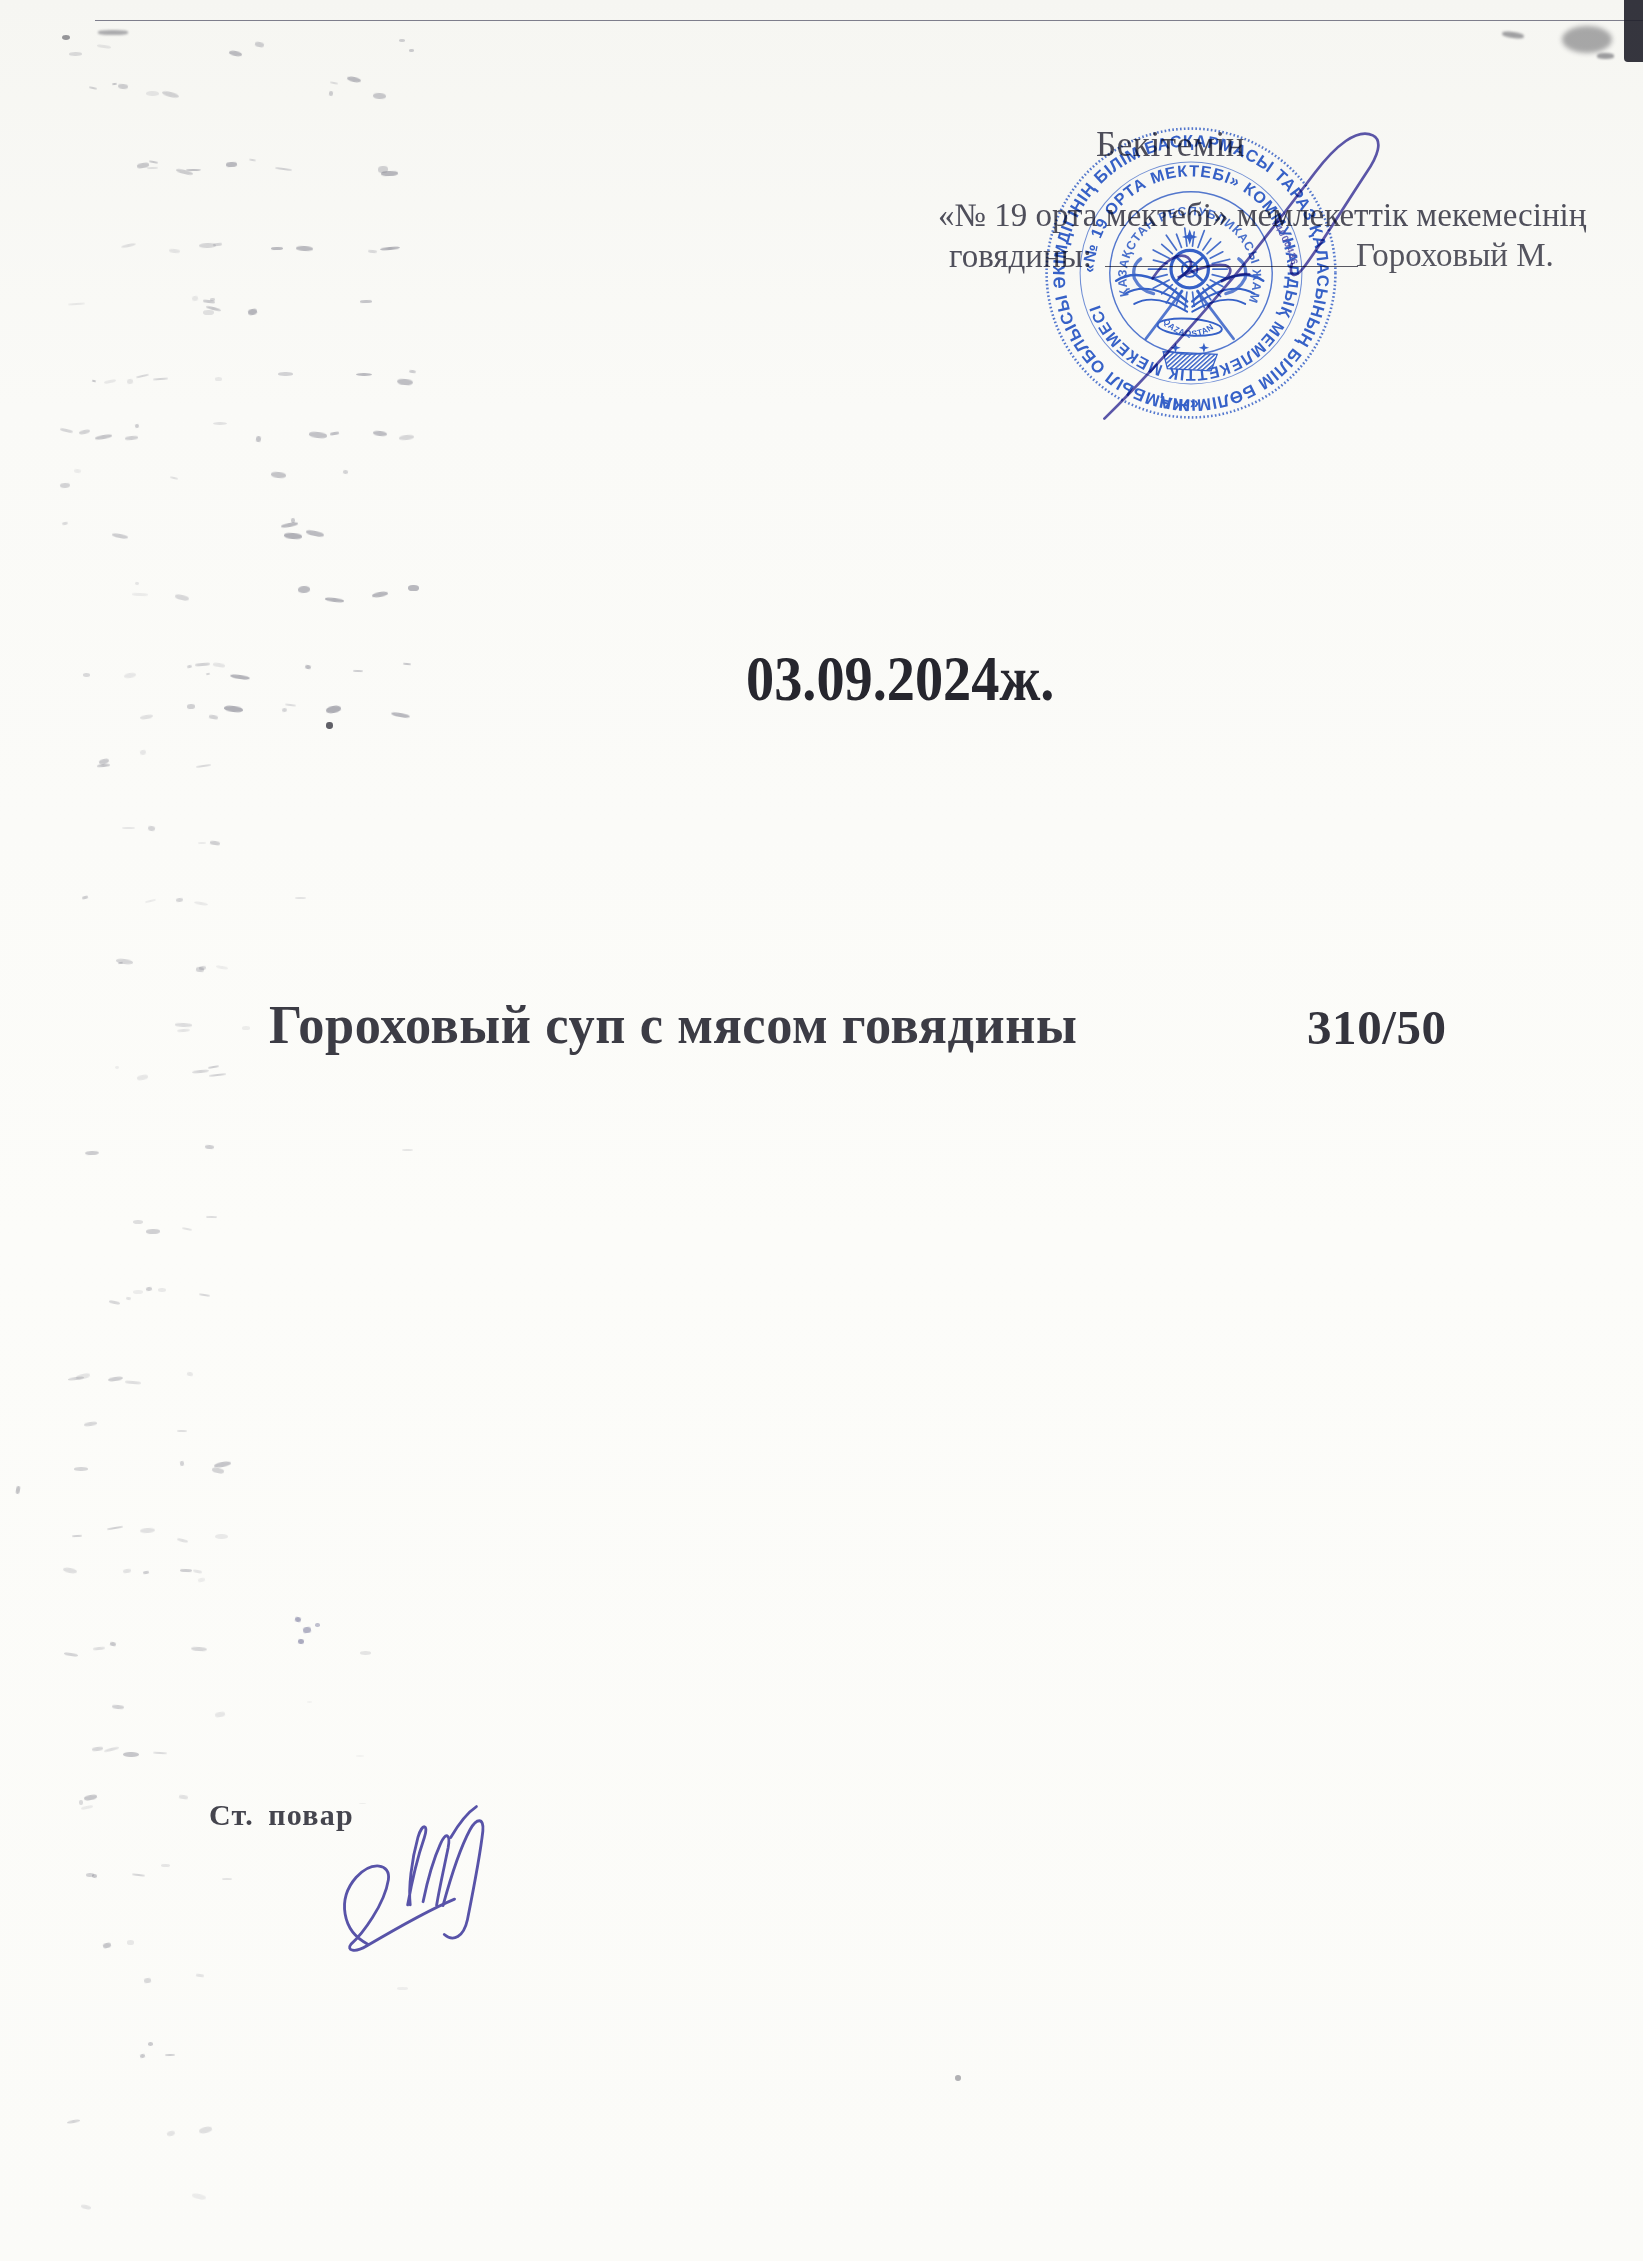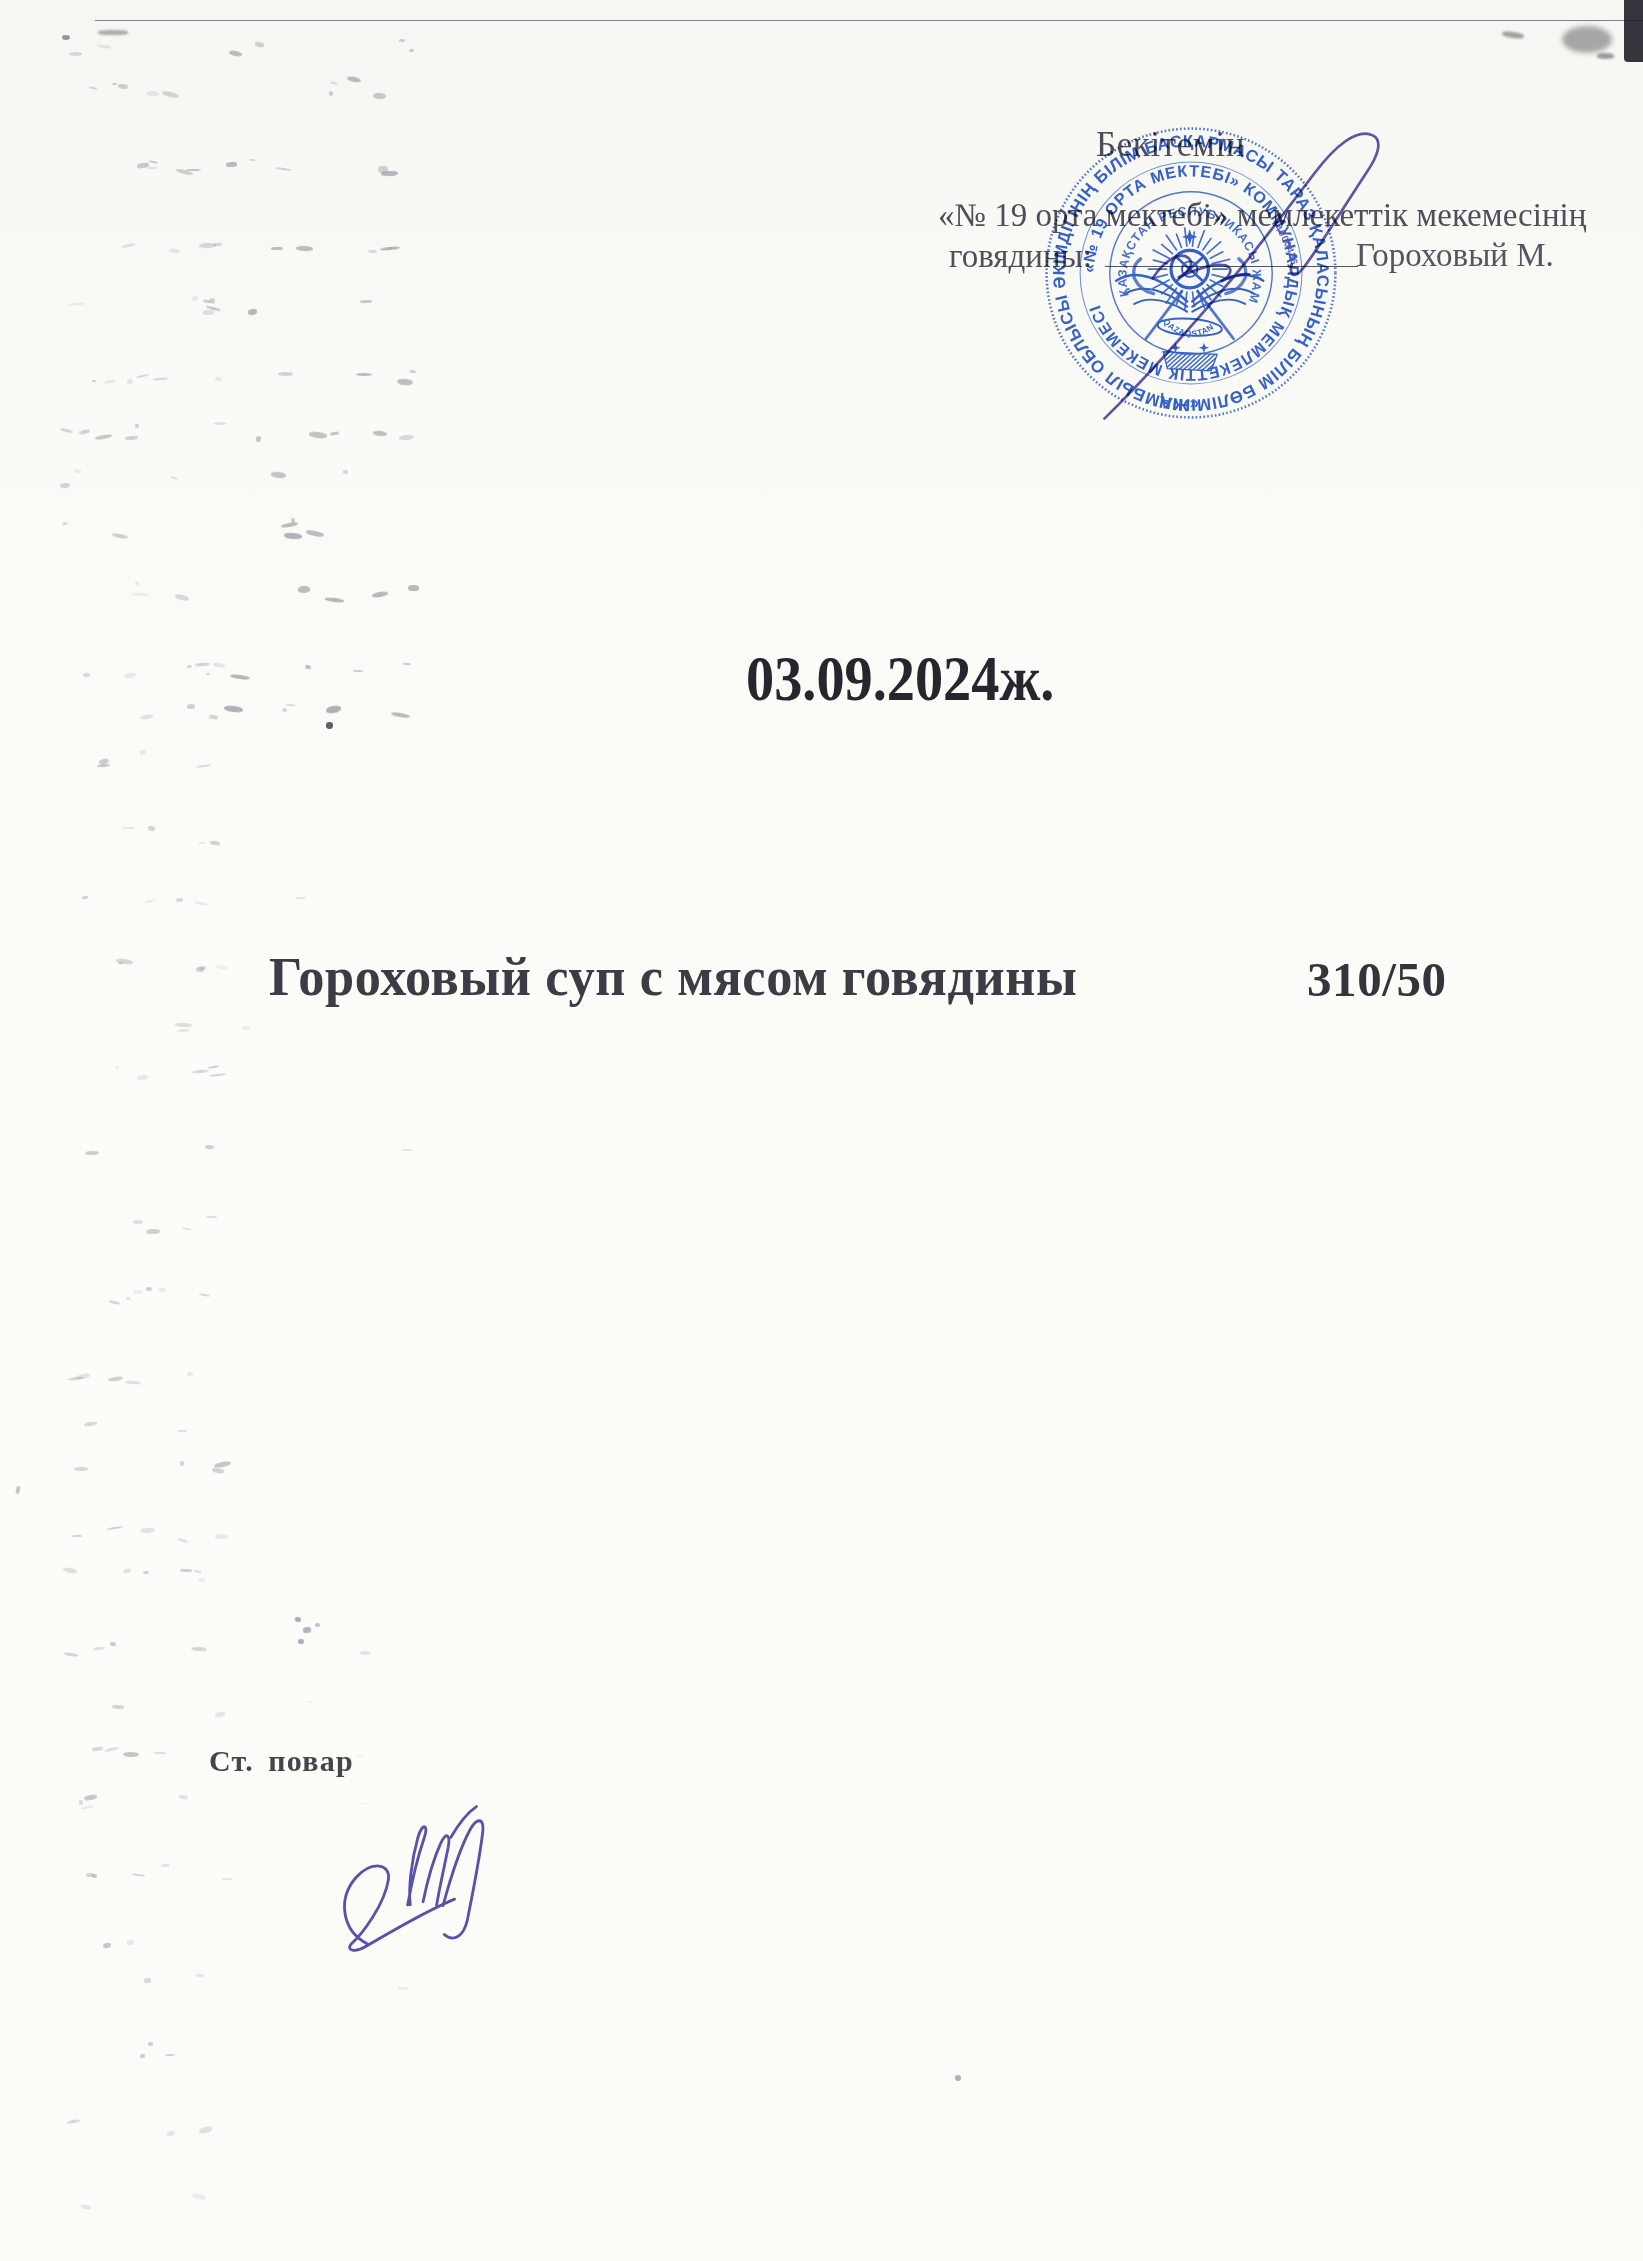--- a/index.html
+++ b/index.html
@@ -16,31 +16,31 @@
   .dir-line{left:949px;top:238px;font-size:33px;color:#4f4f5b;white-space:nowrap;}
   .dir-underline{left:1105px;top:266px;width:253px;height:0;border-top:1.9px solid #3c3c46;opacity:.85;}
   .dir-name{left:1356px;top:237px;font-size:33px;color:#55555f;white-space:nowrap;}
   
   .date-line{
     left:746px;top:642px;font-size:64px;font-weight:bold;color:#26262e;
     transform:scaleX(.88);transform-origin:left top;letter-spacing:0px;white-space:nowrap;
   }
   
   .menu{left:269px;top:946px;width:1257px;}
-  .menu-row{position:relative;height:66px;}
+  .menu-row{position:relative;height:66px;margin-top:48px;}
   .menu-name{
     position:absolute;left:0;top:0;font-size:54px;font-weight:bold;color:#3c3c45;
     white-space:pre;letter-spacing:0.6px;transform:scaleX(.97);transform-origin:left top;
   }
   .menu-portion{
     position:absolute;left:1038px;top:4.5px;font-size:49px;font-weight:bold;color:#34343d;
     white-space:pre;letter-spacing:0.6px;
   }
   
-  .cook-label{left:209px;top:1744px;font-size:30px;font-weight:bold;color:#45454e;letter-spacing:1.3px;word-spacing:5.2px;font-family:Liberation Serif, serif;}
+  .cook-label{left:209px;top:1798px;font-size:30px;font-weight:bold;color:#45454e;letter-spacing:1.3px;word-spacing:5.2px;font-family:Liberation Serif, serif;}
   
   .stamp{left:1044px;top:126px;width:294px;height:294px;mix-blend-mode:multiply;filter:blur(0.4px);opacity:.96;}
   .pen{mix-blend-mode:multiply;filter:blur(0.2px);}
   
   .topline{left:95px;top:20px;width:1548px;height:1.3px;background:#56566a;opacity:.75;}
   .speck{position:absolute;border-radius:45%;}
   .corner-block{left:1624px;top:0;width:20px;height:62px;background:#20202a;opacity:.9;border-radius:0 0 0 3.9px;}
   .smudge1{left:1562px;top:26px;width:50px;height:27px;background:#3a3a40;opacity:.42;filter:blur(2.6px);border-radius:50%;}
   .smudge2{left:1502px;top:32px;width:22px;height:6.4px;background:#4a4a52;opacity:.5;filter:blur(1.3px);transform:rotate(8deg);border-radius:40%;}
   .smudge3{left:1597px;top:53px;width:17px;height:5.8px;background:#44444c;opacity:.5;filter:blur(1px);border-radius:40%;}

